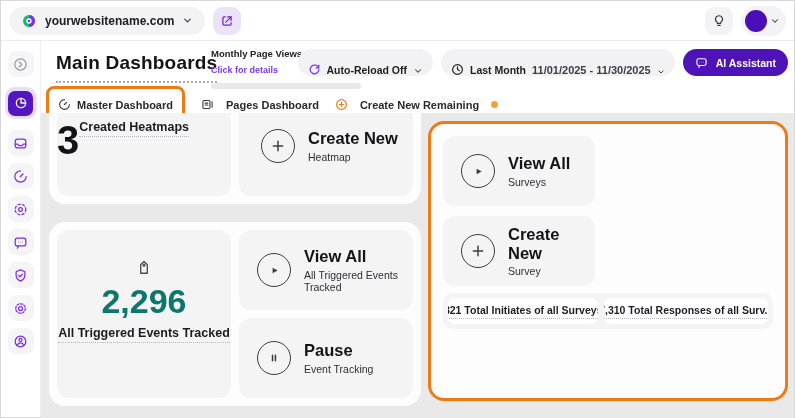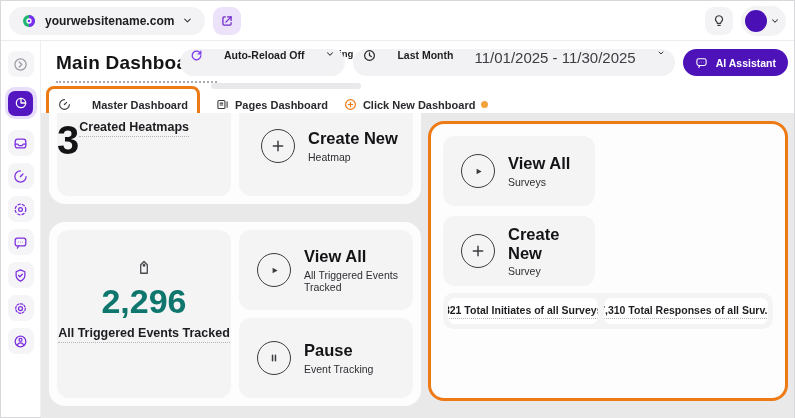--- a/index.html
+++ b/index.html
@@ -31,29 +31,29 @@
   .main { flex:1; position:relative; background:#fff; min-width:0; }
   .main-header { height:72px; position:relative; background:#fff; }
   .page-title { position:absolute; left:15px; top:11px; font-size:19px; font-weight:bold; letter-spacing:.2px; color:#141417; border-bottom:2px dotted #ababaf; padding-bottom:7px; }
   .quota { position:absolute; left:170px; top:7px; width:192px; }
   .quota-top { display:flex; justify-content:space-between; align-items:flex-start; }
   .quota-label { font-size:9.5px; font-weight:bold; color:#232327; }
   .quota-link { font-size:9px; color:#7c3aed; font-weight:bold; cursor:pointer; display:inline-block; margin-top:2px; }
   .quota-inf { font-size:13px; font-weight:bold; color:#ee7a15; line-height:1; }
   .quota-bar { margin-top:6px; width:150px; height:6px; border-radius:3px; background:#e9e9eb; }
   .controls { position:absolute; right:6px; top:8px; display:flex; align-items:center; gap:8px; }
-  .pill { height:27px; display:flex; align-items:flex-start; gap:21px; background:#f2f2f4; border-radius:14px; padding:0 10px; cursor:pointer; white-space:nowrap; }
+  .pill { height:27px; display:flex; align-items:flex-end; gap:6px; background:#f2f2f4; border-radius:14px; padding:0 10px; cursor:pointer; white-space:nowrap; }
   .pill .pl { font-size:10.5px; font-weight:bold; color:#1e1e22; }
-  .pill .range { font-size:15px; font-weight:normal; color:#3c3c42; }
+  .pill .range { font-size:11px; font-weight:bold; color:#3c3c42; }
   .refresh-ic { color:#7c3aed; }
   .ai-btn { height:27px; display:flex; align-items:center; gap:8px; background:#4e13b8; color:#fff; border:none; border-radius:14px; padding:0 12px; font-size:10.5px; font-weight:bold; cursor:pointer; }
 
   .tabrow { position:absolute; left:5px; top:45px; display:flex; align-items:center; gap:16px; }
-  .master-box { border:3px solid #ee7a15; border-radius:8px; background:#fff; padding:9px 9px; display:flex; align-items:flex-end; gap:21px; cursor:pointer; }
-  .tab { display:flex; align-items:center; gap:6px; cursor:pointer; }
+  .master-box { border:3px solid #ee7a15; border-radius:8px; background:#fff; padding:9px 9px; display:flex; align-items:flex-end; gap:6px; cursor:pointer; }
+  .tab { display:flex; align-items:center; gap:12px; cursor:pointer; }
   .tab-label { font-size:11px; font-weight:bold; color:#29292e; }
   .tab-ic { color:#3a3a3e; }
   .orange-ic { color:#ee7a15; }
   .orange-dot { width:7px; height:7px; border-radius:50%; background:#f2a33c; }
 
   
   .content { position:relative; height:306px; background:#e9e9ea; overflow:hidden; }
   .panel { position:absolute; background:#fdfdfe; border-radius:16px; }
   .card { background:#f4f4f5; border-radius:12px; }
   .dotl { border-bottom:1.5px dotted #b6b6ba; padding-bottom:2px; }
@@ -308,21 +308,21 @@
             </span>
             <span class="tab-label">Pages Dashboard</span>
           </div>
           <div class="tab">
             <span class="orange-ic">
               <svg width="13" height="13" viewBox="0 0 24 24" fill="none" stroke="currentColor" stroke-width="2.2" stroke-linecap="round">
                   <circle cx="12" cy="12" r="9"></circle>
                   <path d="M12 8v8M8 12h8"></path>
                 </svg>
             </span>
-            <span class="tab-label">Click New Dashboard</span>
+            <span class="tab-label">Create New Remaining</span>
             <span class="orange-dot"></span>
           </div>
         </div>
       </div>
 
       <div class="content">
 
         <div class="panel container1">
           <div class="card hm-count">
             <div class="big">3</div>

